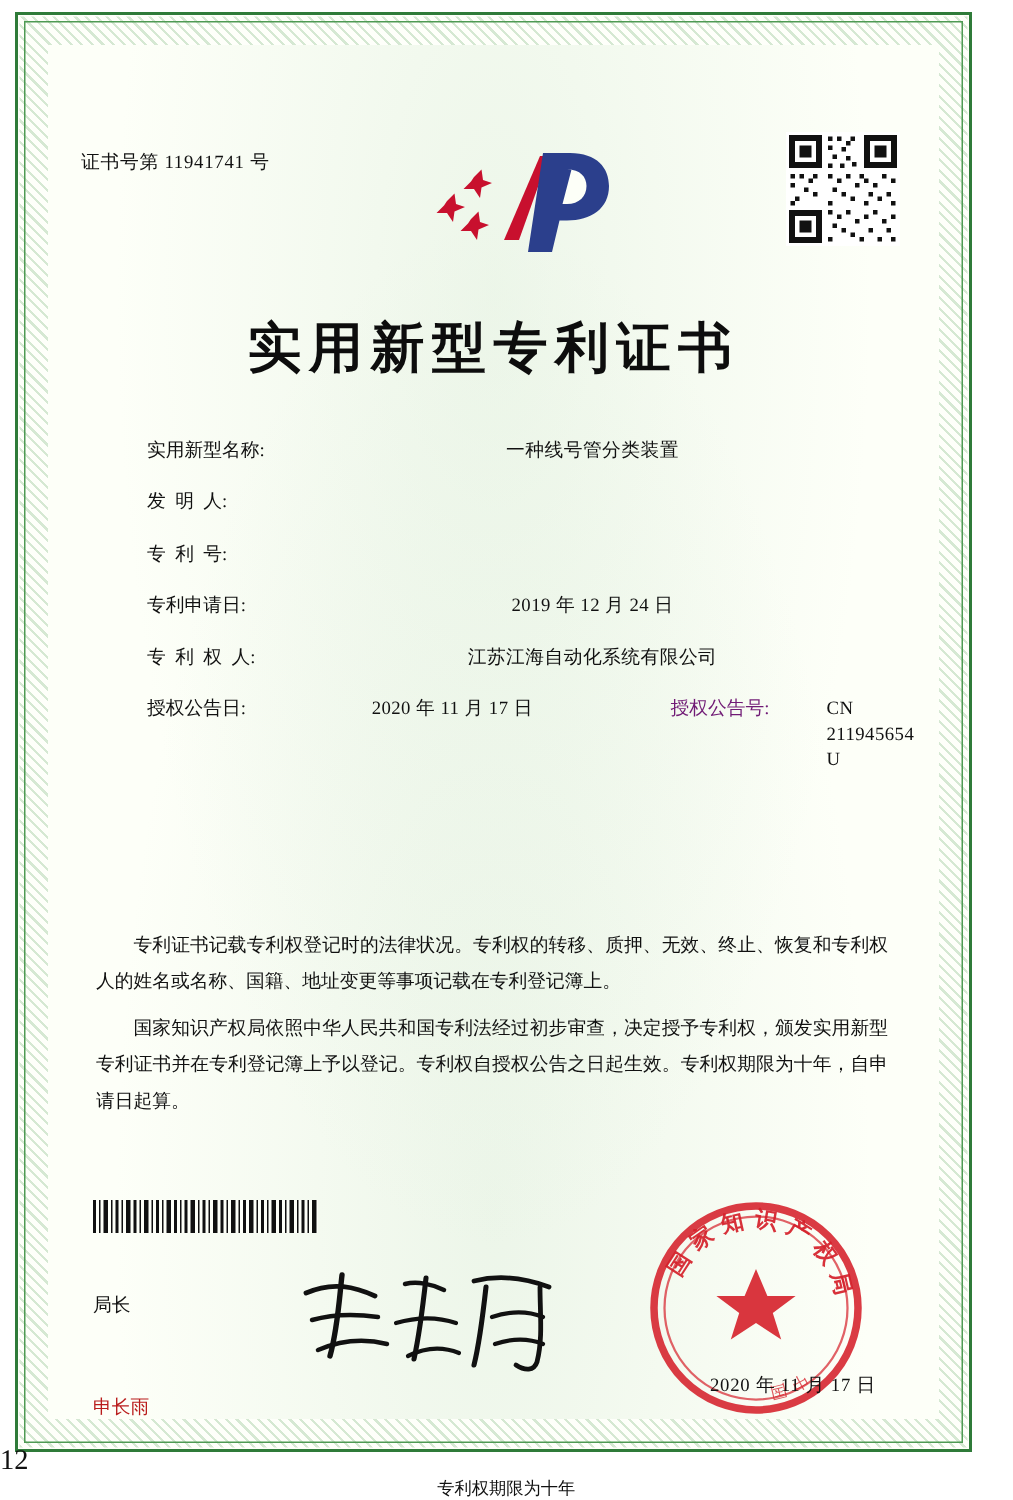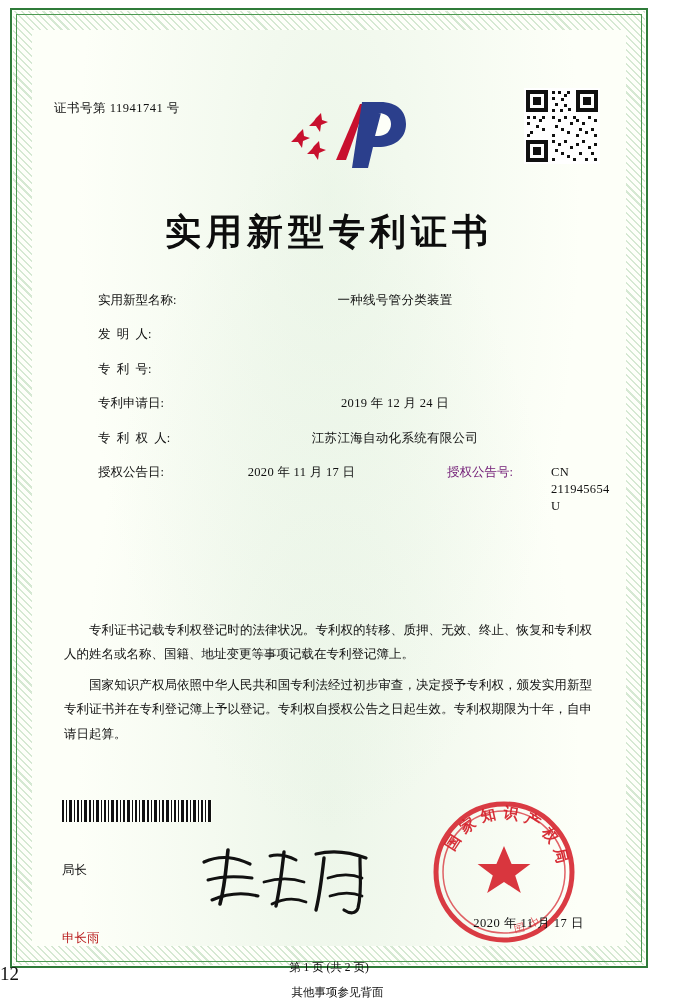--- a/index.html
+++ b/index.html
@@ -476,19 +476,18 @@
           <textPath href="#sealArc" startOffset="12%">国家知识产权局</textPath>
         </text>
         <text font-family="DejaVu Serif, serif" font-size="11" fill="#d5202a" opacity="0.75" letter-spacing="3">
           <textPath href="#sealArcBottom" startOffset="30%">中国</textPath>
         </text>
       </svg>
     </div>
 
     <div class="seal-date">2020 年 11 月 17 日</div>
 
-    <div class="page-count">第 1 页 (共 2 页)</div>
 
   </div>
 </div>
 
 <div class="page-number-big">12</div>
-<div class="page-footnote">其他事项参见背面</div>
+<div class="page-footnote">专利权期限为十年</div>
 
 </body></html>

